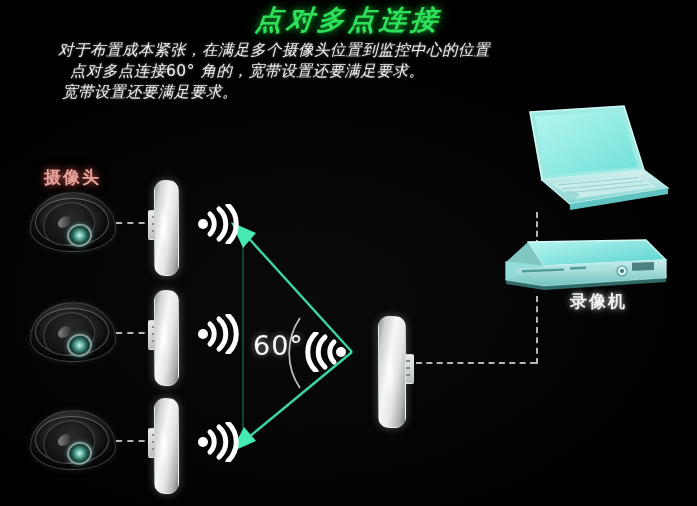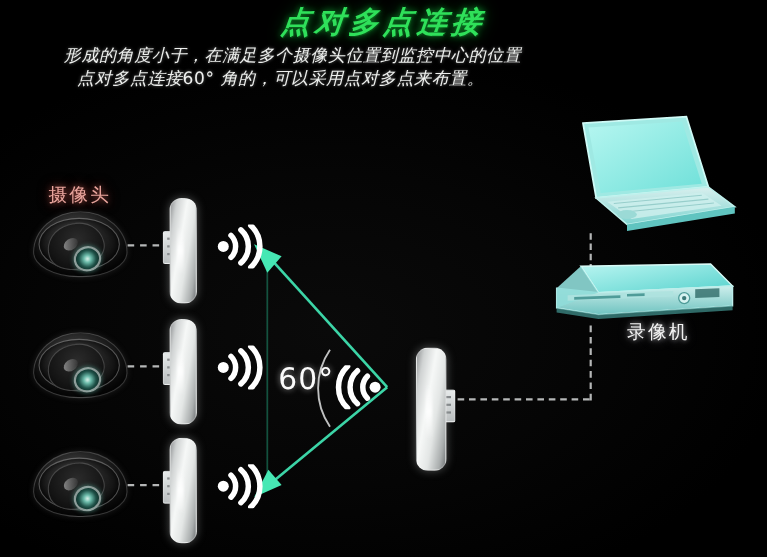--- a/index.html
+++ b/index.html
@@ -34,21 +34,21 @@
     line-height:21px;
     letter-spacing:0.5px;
     text-shadow:0 0 3px rgba(255,255,255,.45);
     font-style:italic;
   }
   #para .l2{margin-left:12px;}
   #para .l3{margin-left:4px;}
   #para .deg{font-style:normal;font-family:"DejaVu Sans",sans-serif;}
 
   
-  .lbl{position:absolute;white-space:nowrap;font-weight:normal;}
+  .lbl{position:absolute;white-space:nowrap;font-weight:bold;}
 
   #lbl-camera{
     left:44px;top:166px;
     font-size:17px;color:#e8a49c;
     letter-spacing:2px;
     text-shadow:0 0 6px rgba(190,90,80,.8),0 0 12px rgba(120,40,35,.7);
   }
   #lbl-dvr{
     left:570px;top:290px;
     font-size:17px;color:#f2f2f2;
@@ -158,22 +158,23 @@
   #net{position:absolute;left:0;top:0;width:697px;height:506px;}
 </style>
 </head>
 <body>
 
 <div id="stage">
 
   <div id="title">点对多点连接</div>
 
   <div id="para">
-    <div class="l1">形成的角度小于，在满足多个摄像头位置到监控中心的位置</div>
-    <div class="l2"><span>点对多点连接</span><span class="deg">60°</span>&nbsp;<span>角的，可以采用点对多点来布置。</span></div>
+    <div class="l1">对于布置成本紧张，在满足多个摄像头位置到监控中心的位置</div>
+    <div class="l2"><span>点对多点连接</span><span class="deg">60°</span>&nbsp;<span>角的，宽带设置还要满足要求。</span></div>
+    <div class="l3">宽带设置还要满足要求。</div>
   </div>
 
   <svg id="net" viewBox="0 0 697 506">
     <defs>
       <linearGradient id="lg" x1="0" y1="0" x2="1" y2="0">
         <stop offset="0" stop-color="#46f0bb"></stop>
         <stop offset="1" stop-color="#1f9e78"></stop>
       </linearGradient>
     </defs>
 

